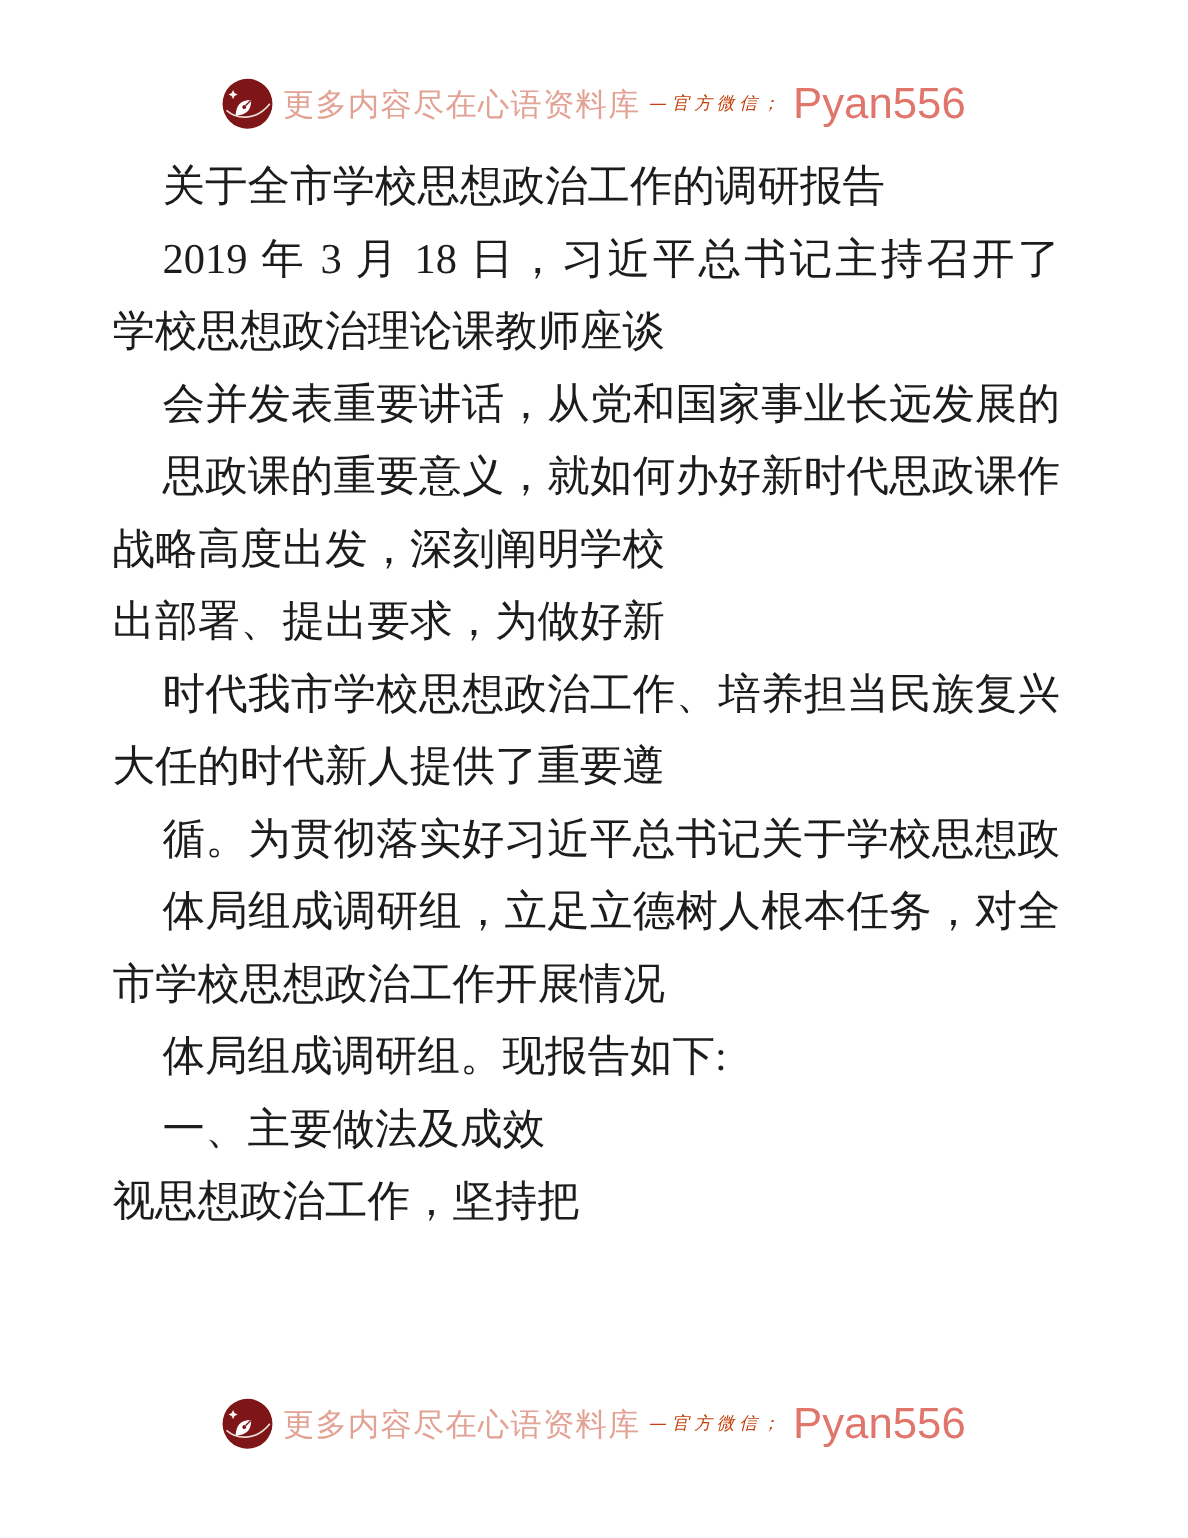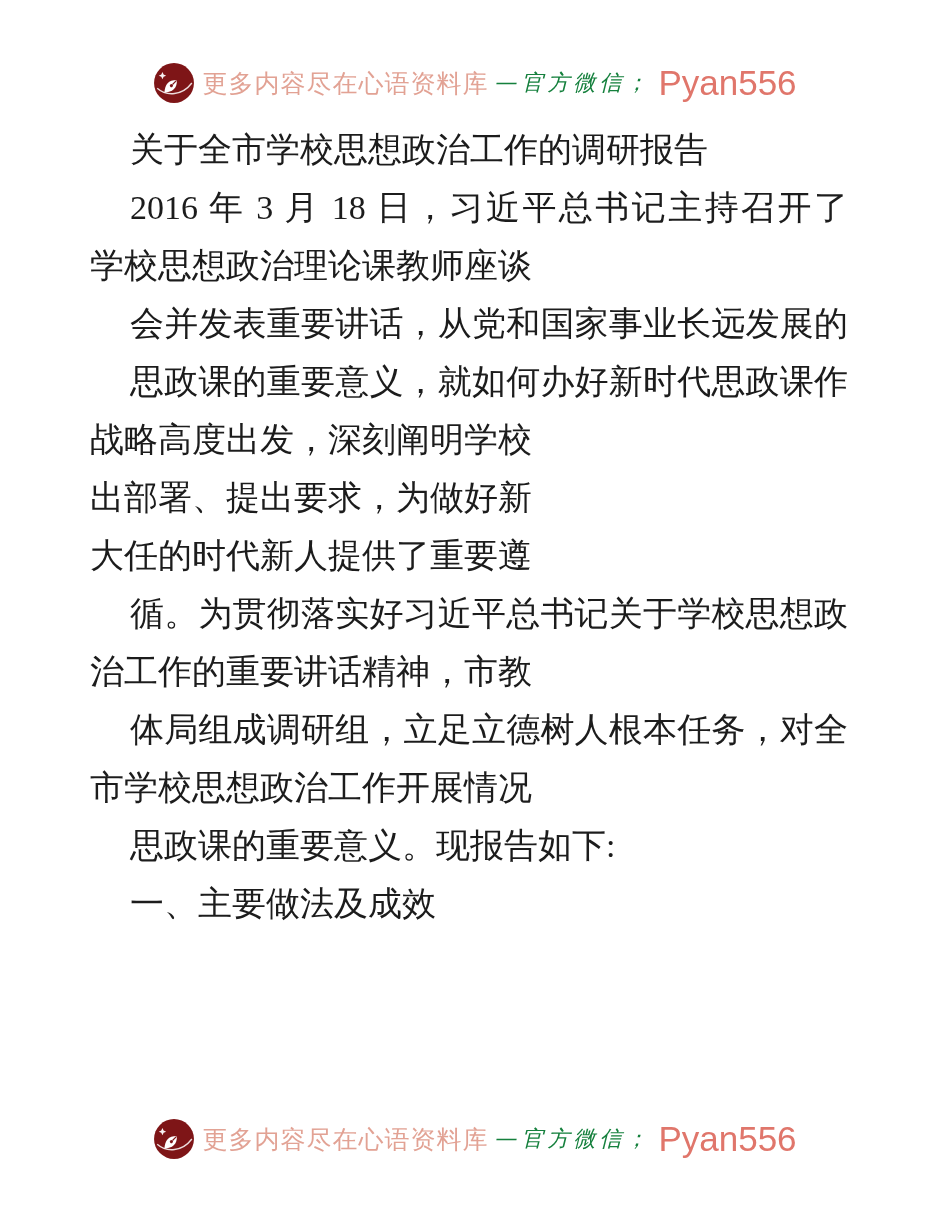--- a/index.html
+++ b/index.html
@@ -25,22 +25,22 @@
   .watermark.header { top: 62px; }
   .watermark.footer { top: 1118px; }
   .wm-logo { width: 42px; height: 42px; flex: 0 0 auto; }
   .wm-brand {
     color: #e2a294;
     font-size: 25px;
     font-family: "Liberation Serif", "DejaVu Serif", serif;
     letter-spacing: 1px;
   }
   .wm-sep {
-    color: #15803d;
-    font-size: 22px;
+    color: #c2410c;
+    font-size: 14px;
     font-style: italic;
     font-family: "DejaVu Serif", serif;
     letter-spacing: 4px;
   }
   .wm-id {
     color: #e0766b;
     font-size: 35px;
     font-family: "Liberation Sans", "DejaVu Sans", sans-serif;
   }
   .doc-body {
@@ -80,33 +80,34 @@
       <path d="M4 25 C13 33 28 32 37 20" stroke="#ffffff" stroke-width="1.3" fill="none" opacity="0.85"></path>
       <path d="M9 9.5 l1.1 2.4 2.4 1.1 -2.4 1.1 -1.1 2.4 -1.1 -2.4 -2.4 -1.1 2.4 -1.1 Z" fill="#ffffff" opacity="0.95"></path>
     </svg>
     <span class="wm-brand">更多内容尽在心语资料库</span>
       <span class="wm-sep">—官方微信；</span>
       <span class="wm-id">Pyan556</span>
   </div>
 
   <div class="doc-body">
       <div class="line indent">关于全市学校思想政治工作的调研报告</div>
-      <div class="line indent justify">2016 年 3 月 18 日，习近平总书记主持召开了</div>
+      <div class="line indent justify">2019 年 3 月 18 日，习近平总书记主持召开了</div>
       <div class="line">学校思想政治理论课教师座谈</div>
       <div class="line indent justify">会并发表重要讲话，从党和国家事业长远发展的</div>
       <div class="line indent justify">思政课的重要意义，就如何办好新时代思政课作</div>
       <div class="line">战略高度出发，深刻阐明学校</div>
       <div class="line">出部署、提出要求，为做好新</div>
+      <div class="line indent justify">时代我市学校思想政治工作、培养担当民族复兴</div>
       <div class="line">大任的时代新人提供了重要遵</div>
       <div class="line indent justify">循。为贯彻落实好习近平总书记关于学校思想政</div>
-      <div class="line">治工作的重要讲话精神，市教</div>
       <div class="line indent justify">体局组成调研组，立足立德树人根本任务，对全</div>
       <div class="line">市学校思想政治工作开展情况</div>
-      <div class="line indent">思政课的重要意义。现报告如下:</div>
+      <div class="line indent">体局组成调研组。现报告如下:</div>
       <div class="line indent">一、主要做法及成效</div>
+      <div class="line">视思想政治工作，坚持把</div>
     </div>
 
   <div class="watermark footer">
     <svg class="wm-logo" viewBox="0 0 40 40">
       <circle cx="20" cy="20" r="19" fill="#7e1517"></circle>
       <g transform="rotate(-135 20 20)">
         <path d="M20 7 C25 13 26 18 20 24 C14 18 15 13 20 7 Z" fill="#ffffff"></path>
         <circle cx="20" cy="16.5" r="1.5" fill="#7e1517"></circle>
         <line x1="20" y1="18" x2="20" y2="23.5" stroke="#7e1517" stroke-width="1.1"></line>
       </g>

